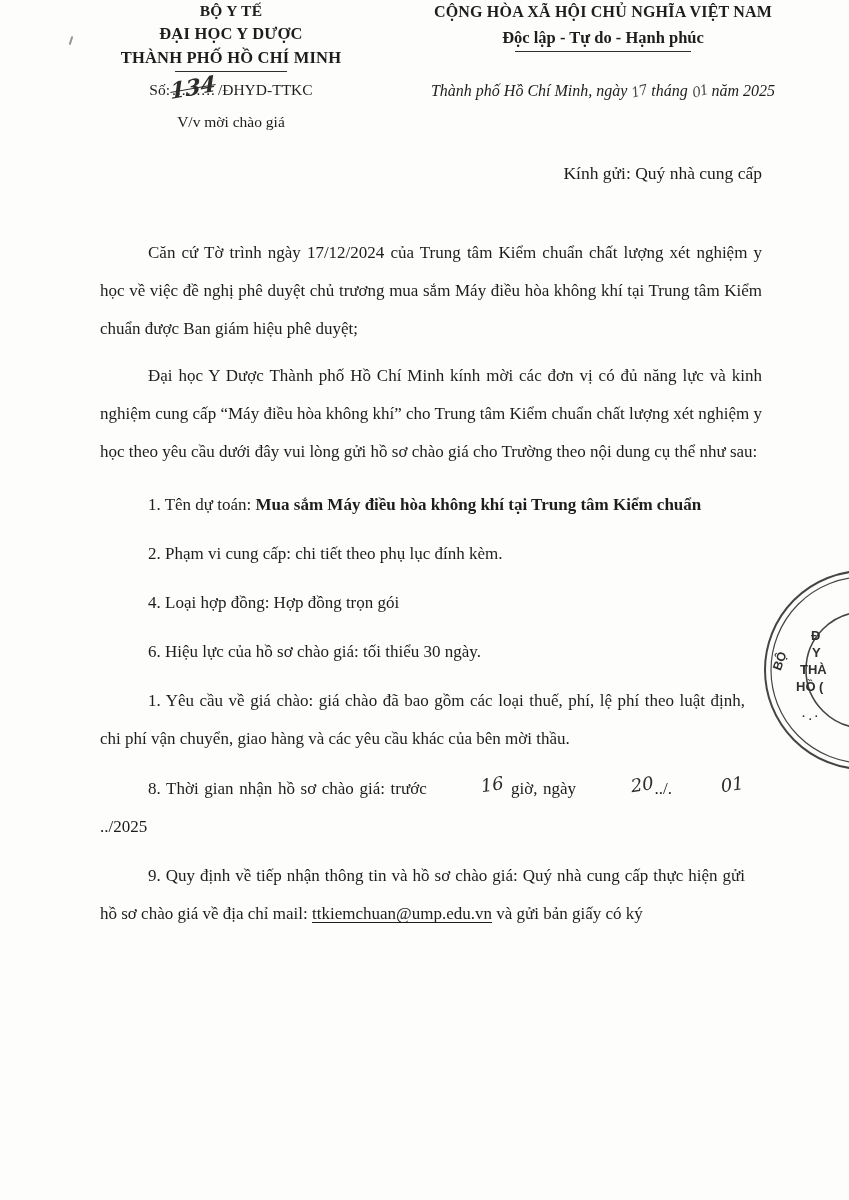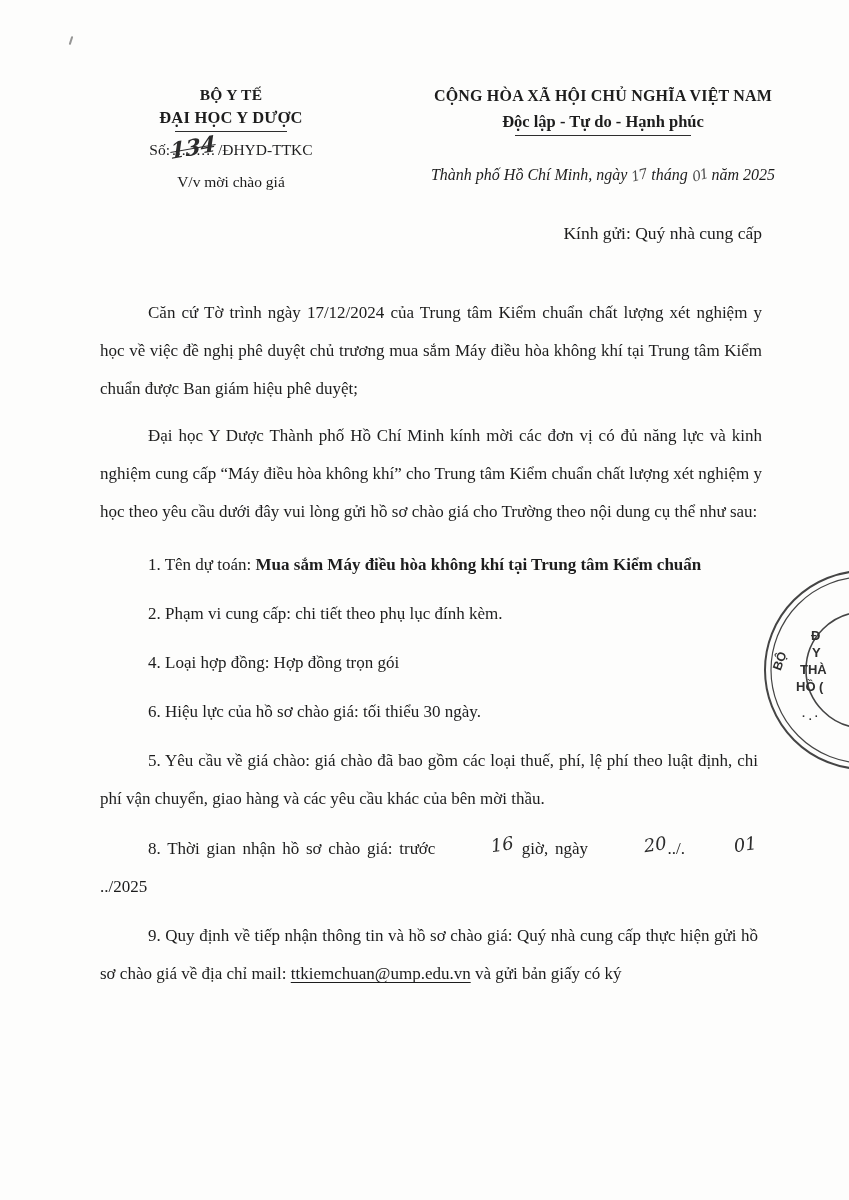--- a/index.html
+++ b/index.html
@@ -12,21 +12,21 @@
     overflow:hidden;
     font-family:"Liberation Serif","DejaVu Serif",serif;
     color:#1d1d1d;
     -webkit-font-smoothing:antialiased;
   }
   .speck{
     position:absolute;left:70px;top:36px;width:2px;height:9px;
     background:#6a6a6a;transform:rotate(18deg);border-radius:2px;opacity:.7;
   }
   
-  .header{display:flex;padding-top:84px;}
+  .header{display:flex;}
   .hdr-left{width:278px;margin-left:92px;text-align:center;line-height:1.45;}
   .hdr-right{width:390px;margin-left:38px;text-align:center;line-height:1.45;}
   .hdr-left .l1{font-weight:bold;font-size:15.5px;letter-spacing:.3px;}
   .hdr-left .l2{font-weight:bold;font-size:16.5px;letter-spacing:.2px;}
   .hdr-left .l3{font-weight:bold;font-size:16.5px;letter-spacing:.2px;}
   .rule-left{width:112px;border-bottom:1.4px solid #2e2e2e;margin:1px auto 7px;}
   .so-line{font-size:15.5px;margin-top:2px;white-space:nowrap;}
   .dots-wrap{position:relative;display:inline-block;padding:0 2px;}
   .dots{letter-spacing:1px;}
   .hw{font-family:"DejaVu Serif",serif;font-style:italic;color:#2c2c2c;display:inline-block;}
@@ -43,41 +43,42 @@
   .hw-day,.hw-month{font-size:14px;transform:rotate(-14deg);opacity:.85;letter-spacing:-1px;}
   
   .body-text{margin:0 87px 0 100px;}
   .salutation{text-align:right;font-size:17.5px;margin:30px 0 50px;}
   p.para{
     font-size:17px;line-height:38px;text-align:justify;
     text-indent:48px;margin:0 0 9px 0;
   }
   p.item{
     font-size:17px;line-height:38px;text-align:justify;
-    text-indent:48px;margin:0 4px 11px 0;
+    text-indent:48px;margin:0 17px 11px 0;
   }
   .bold{font-weight:bold;}
   .email{text-decoration:underline;text-underline-offset:3px;}
   .hw-inline{font-size:18px;transform:rotate(-8deg);letter-spacing:0px;margin:0 1px;}
   
   .stamp{position:absolute;left:752px;top:570px;}
   .stamp text{font-family:"Liberation Sans","DejaVu Sans",sans-serif;font-weight:bold;fill:#2f2f2f;}
 </style>
 </head>
 <body>
 
 <div class="page">
 
   <div class="speck"></div>
 
   <div class="header">
 
     <div class="hdr-left">
       <div class="l1">BỘ Y TẾ</div>
       <div class="l2">ĐẠI HỌC Y DƯỢC</div>
+      <div class="l3">THÀNH PHỐ HỒ CHÍ MINH</div>
       <div class="rule-left"></div>
       <div class="so-line">
         <span>Số:</span><span class="dots-wrap"><span class="dots">.........</span><span class="hw hw-134">134</span></span><span>/ĐHYD-TTKC</span>
       </div>
       <div class="vv-line">V/v mời chào giá</div>
     </div>
 
     <div class="hdr-right">
       <div class="n1">CỘNG HÒA XÃ HỘI CHỦ NGHĨA VIỆT NAM</div>
       <div class="n2">Độc lập - Tự do - Hạnh phúc</div>
@@ -104,21 +105,21 @@
     <p class="item"><span>1. Tên dự toán: </span><span class="bold">Mua sắm Máy điều hòa không khí tại Trung tâm Kiểm chuẩn</span></p>
 
     <p class="item">2. Phạm vi cung cấp: chi tiết theo phụ lục đính kèm.</p>
 
 
     <p class="item">4. Loại hợp đồng: Hợp đồng trọn gói</p>
 
 
     <p class="item">6. Hiệu lực của hồ sơ chào giá: tối thiểu 30 ngày.</p>
 
-    <p class="item">5. Yêu cầu về giá chào: giá chào đã bao gồm các loại thuế, phí, lệ phí theo luật định, chi phí vận chuyển, giao hàng và các yêu cầu khác của bên mời thầu.</p>
+    <p class="item">1. Yêu cầu về giá chào: giá chào đã bao gồm các loại thuế, phí, lệ phí theo luật định, chi phí vận chuyển, giao hàng và các yêu cầu khác của bên mời thầu.</p>
 
     <p class="item"><span>8. Thời gian nhận hồ sơ chào giá: trước </span><span class="hw hw-inline">16</span><span> giờ, ngày </span><span class="hw hw-inline">20</span><span>../.</span><span class="hw hw-inline">01</span><span>../2025</span></p>
 
     <p class="item"><span>9. Quy định về tiếp nhận thông tin và hồ sơ chào giá: Quý nhà cung cấp thực hiện gửi hồ sơ chào giá về địa chỉ mail:  </span><span class="email">ttkiemchuan@ump.edu.vn</span><span>  và gửi bản giấy có ký</span></p>
 
   </div>
 
   <svg class="stamp" width="97" height="208" viewBox="0 0 97 208" aria-hidden="true">
     <g>
       <circle cx="112" cy="100" r="99" fill="none" stroke="#454545" stroke-width="2"></circle>

